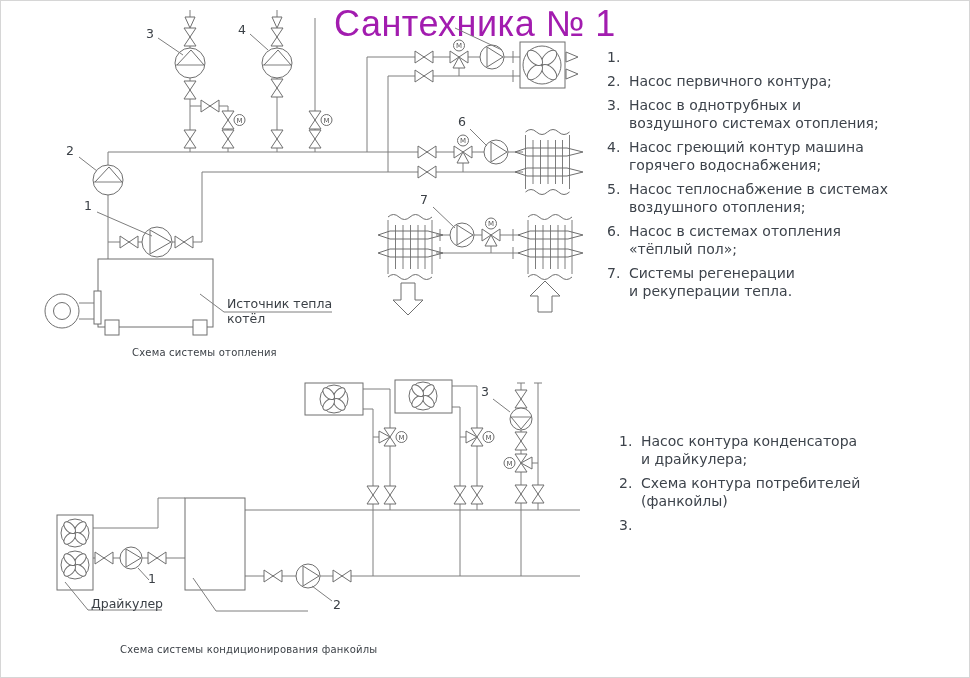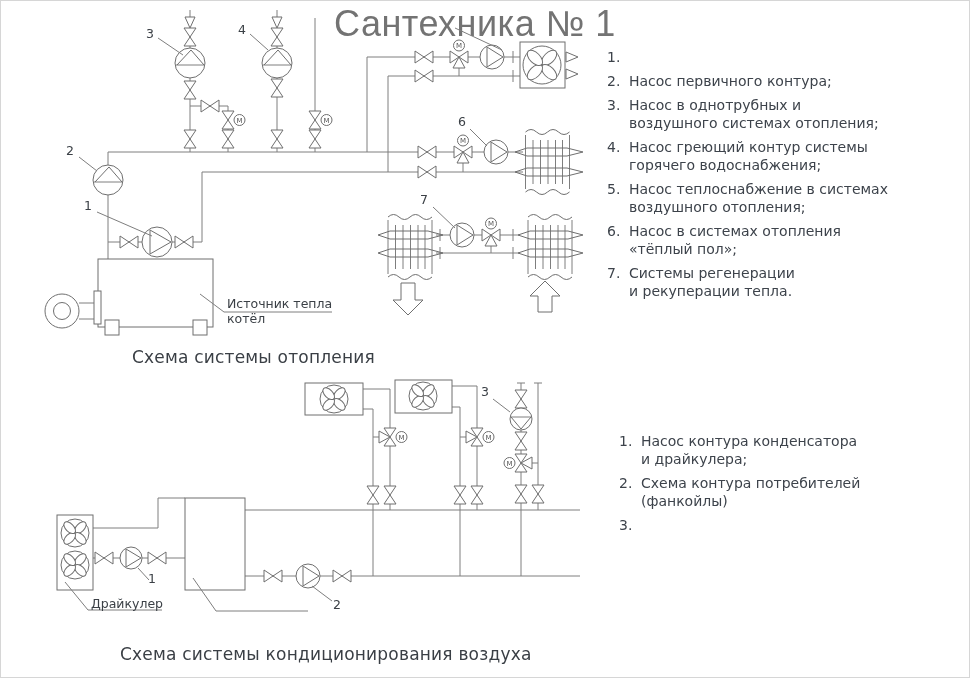--- a/index.html
+++ b/index.html
@@ -1,27 +1,27 @@
 <!DOCTYPE html>
 <html><head>
 <meta charset="utf-8">
 <style>
   html,body{margin:0;padding:0;background:#fff;}
   .page{position:relative;width:970px;height:678px;background:#fff;overflow:hidden;
         box-shadow:inset 0 0 0 1px #d6d6d6;font-family:"DejaVu Sans",sans-serif;}
   .title{position:absolute;left:334px;top:3px;font:36px "Liberation Sans",sans-serif;
-         letter-spacing:.5px;color:#737373;white-space:nowrap;}
+         letter-spacing:.5px;color:#a21caf;white-space:nowrap;}
   svg{position:absolute;left:0;top:0;}
   .ln{stroke:#7e7e7e;stroke-width:1;fill:none;}
   .sym{stroke:#6f6f6f;stroke-width:1;fill:#fff;}
   .symn{stroke:#6f6f6f;stroke-width:1;fill:none;}
   .pet{fill:#fff;stroke:#6f6f6f;stroke-width:1;}
   text.m{font:7px "DejaVu Sans",sans-serif;fill:#555;text-anchor:middle;}
   .lbl{position:absolute;font-size:12.5px;color:#3b4046;line-height:15px;white-space:nowrap;}
-  .cap{position:absolute;font-size:17px;color:#3a3f45;letter-spacing:.2px;white-space:nowrap;}
+  .cap{position:absolute;font-size:10px;color:#3a3f45;letter-spacing:.2px;white-space:nowrap;}
   .legend{position:absolute;width:360px;font-size:14px;color:#3d434b;}
   .li{display:flex;margin-bottom:6px;line-height:18px;}
   .num{width:22px;flex:none;}
   .txt{white-space:pre-line;}
 </style>
 </head>
 <body>
 
 <div class="page">
 
@@ -301,38 +301,38 @@
     <div>Источник тепла</div>
     <div>котёл</div>
   </div>
   <div class="cap" style="left:132px;top:347px">Схема системы отопления</div>
 
   <div class="lbl" style="left:481px;top:384px">3</div>
   <div class="lbl" style="left:148px;top:571px">1</div>
   <div class="lbl" style="left:333px;top:597px">2</div>
 
   <div class="lbl" style="left:91px;top:596px">Драйкулер</div>
-  <div class="cap" style="left:120px;top:644px">Схема системы кондиционирования воздуха</div>
+  <div class="cap" style="left:120px;top:644px">Схема системы кондиционирования фанкойлы</div>
 
   <div class="legend" style="left:607px;top:48px">
     <div class="li">
         <span class="num">1.</span>
       </div>
     <div class="li">
         <span class="num">2.</span>
         <span class="txt">Насос первичного контура;</span>
       </div>
     <div class="li">
         <span class="num">3.</span>
         <span class="txt">Насос в однотрубных и
 воздушного системах отопления;</span>
       </div>
     <div class="li">
         <span class="num">4.</span>
-        <span class="txt">Насос греющий контур системы
+        <span class="txt">Насос греющий контур машина
 горячего водоснабжения;</span>
       </div>
     <div class="li">
         <span class="num">5.</span>
         <span class="txt">Насос теплоснабжение в системах
 воздушного отопления;</span>
       </div>
     <div class="li">
         <span class="num">6.</span>
         <span class="txt">Насос в системах отопления

